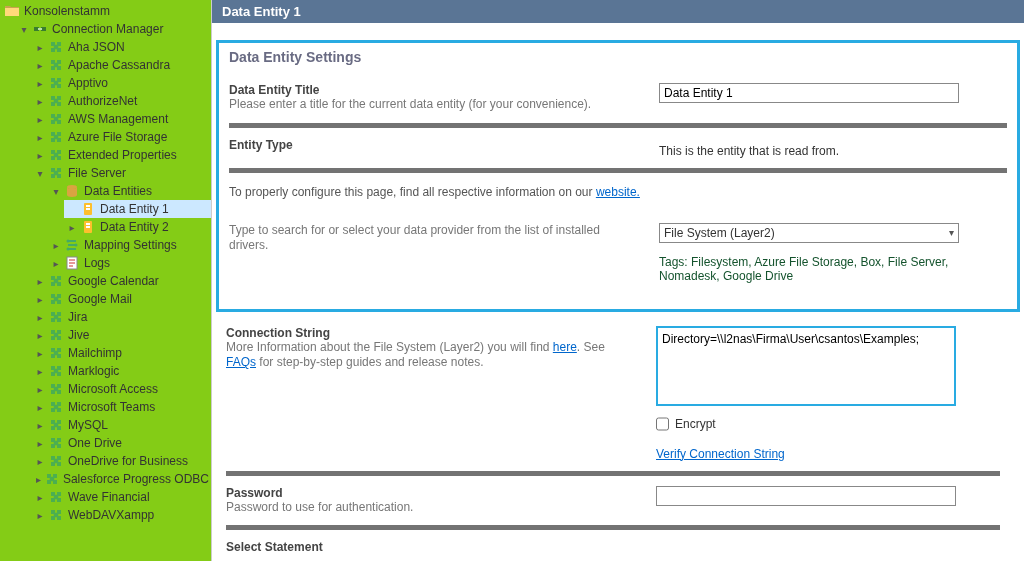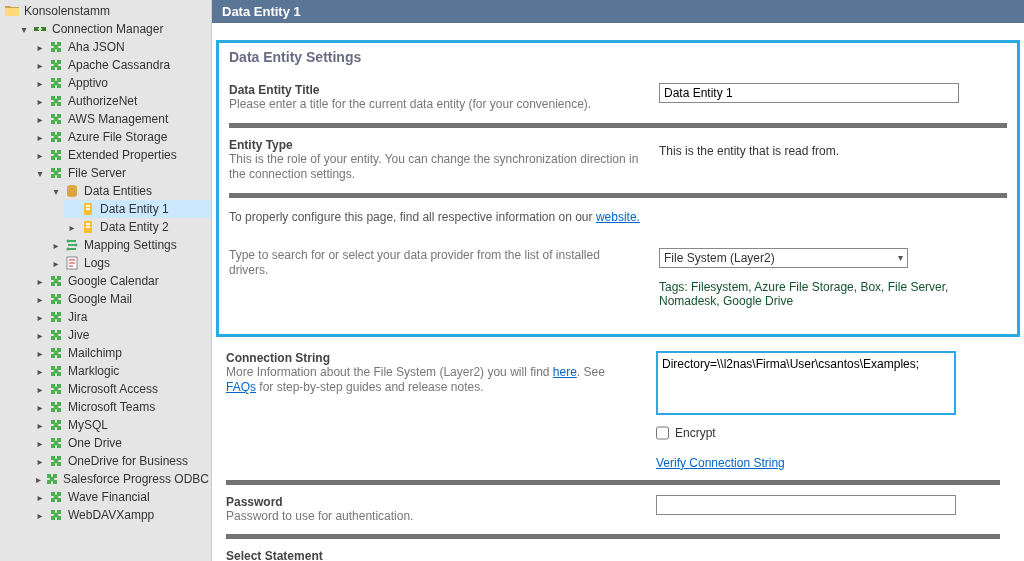--- a/index.html
+++ b/index.html
@@ -1,19 +1,19 @@
 <!DOCTYPE html>
 <html><head>
   <meta charset="utf-8">
   <style>
     * { box-sizing: border-box; margin: 0; padding: 0; }
     body { font-family: "Segoe UI", Tahoma, sans-serif; font-size: 12px; color: #333; background: #fff; display: flex; height: 561px; width: 1024px; overflow: hidden; }
     
     
-    .sidebar { width: 212px; background: #e5e5e5; overflow-y: auto; border-right: 1px solid #ccc; padding-top: 2px; }
+    .sidebar { width: 212px; background: #84cc16; overflow-y: auto; border-right: 1px solid #ccc; padding-top: 2px; }
     .tree-item { display: flex; align-items: center; padding: 1px 2px; cursor: pointer; white-space: nowrap; }
     .tree-item.selected { background: #cce8ff; }
     .tree-children { padding-left: 16px; }
     .chevron { width: 12px; text-align: center; color: #555; font-size: 10px; display: inline-block; }
     .chevron.none { visibility: hidden; }
     .node-icon { width: 16px; height: 16px; display: inline-flex; align-items: center; justify-content: center; margin: 0 2px; }
     .label { padding-left: 2px; }
     
     
     .folder-icon svg, .node-icon svg { display: block; }
@@ -26,23 +26,23 @@
     .settings-title { color: #696b83; font-weight: bold; font-size: 14px; margin-bottom: 12px; }
     
     .field-row { display: flex; padding: 6px 0 10px 0; border-bottom: 5px solid #737373; margin-bottom: 4px; }
     .field-row.noborder { border-bottom: none; }
     .field-left { width: 430px; padding-right: 20px; }
     .field-title { font-weight: bold; color: #444; font-size: 12px; }
     .field-desc { color: #777; font-size: 12px; line-height: 1.3; }
     .field-right { flex: 1; }
     
     .text-input { width: 300px; border: 1px solid #888; padding: 2px 4px; font-size: 12px; }
-    .select-input { width: 249px; border: 1px solid #888; padding: 2px 4px; font-size: 12px; background: #fff; display: flex; justify-content: space-between; align-items: center; }
+    .select-input { width: 300px; border: 1px solid #888; padding: 2px 4px; font-size: 12px; background: #fff; display: flex; justify-content: space-between; align-items: center; }
     .select-input .caret-down { font-size: 10px; color: #555; }
-    .textarea-input { width: 300px; height: 64px; border: 2px solid #29abe2; padding: 4px; font-size: 12px; resize: none; font-family: inherit; }
+    .textarea-input { width: 300px; height: 80px; border: 2px solid #29abe2; padding: 4px; font-size: 12px; resize: none; font-family: inherit; }
     
     .helper-text { color: #555; margin: 6px 0; font-size: 12px; }
     .link { color: #0066cc; text-decoration: underline; cursor: pointer; }
     .tags-text { color: #14532d; font-size: 12px; margin-top: 12px; width: 300px; }
     
     .checkbox-row { display: flex; margin-top: 8px; }
     .checkbox-row input { margin-right: 6px; }
     .verify-link { margin-top: 16px; }
   </style>
 </head>
@@ -345,21 +345,20 @@
         <div class="field-desc">Please enter a title for the current data entity (for your convenience).</div>
       </div>
       <div class="field-right">
         <input class="text-input" value="Data Entity 1" style="">
       </div>
     </div>
 
     <div class="field-row">
       <div class="field-left">
         <div class="field-title">Entity Type</div>
-        <div class="field-desc">This is the role of your entity. You can change the synchronization direction in the connection settings.</div>
       </div>
       <div class="field-right">
         <div style="padding-top:6px;">This is the entity that is read from.</div>
       </div>
     </div>
 
     <div class="helper-text" style="padding:6px 0 12px 0;">
       <span>To properly configure this page, find all respective information on our </span><span class="link">website.</span>
     </div>
 

